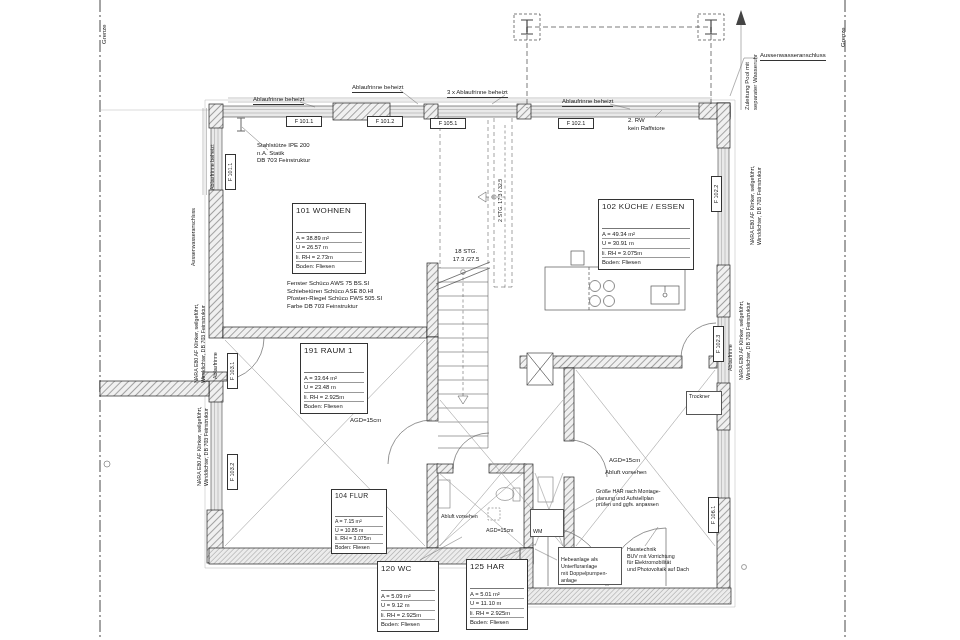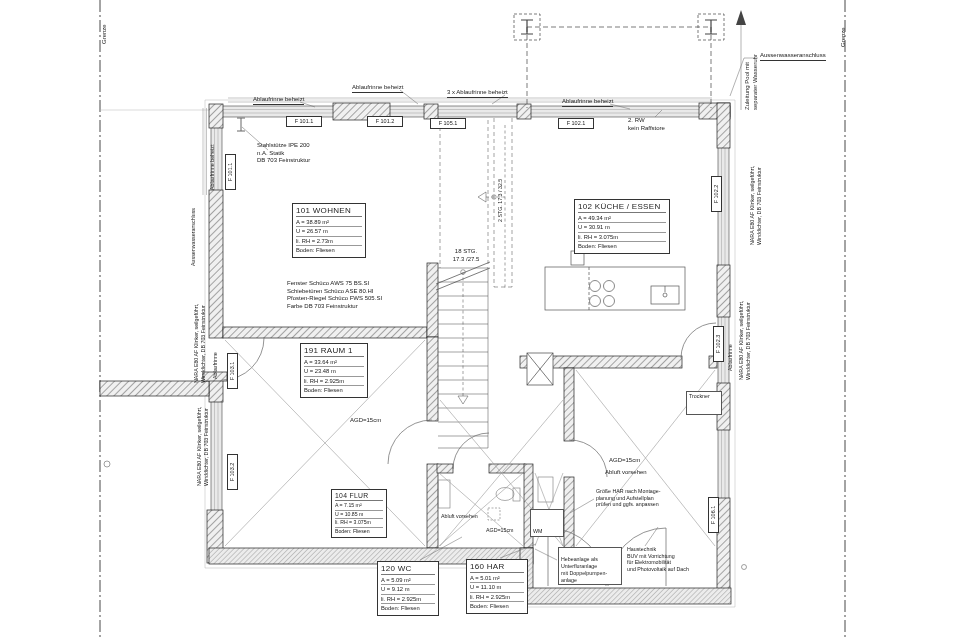--- a/index.html
+++ b/index.html
@@ -8,21 +8,21 @@
   svg{position:absolute;left:0;top:0;}
   .lbl{position:absolute;font-size:6px;line-height:1.25;color:#222;white-space:nowrap;}
   .pre{white-space:pre-line;}
   .u{border-bottom:0.5px solid #333;padding-bottom:0.5px;}
   .v{transform:rotate(-90deg);transform-origin:0 0;}
   .fbox{position:absolute;border:0.7px solid #333;background:#fff;font-size:5.5px;
         text-align:center;line-height:9px;height:9px;}
   .fv{transform:rotate(-90deg);transform-origin:0 0;width:34px;}
   .fh{width:34px;}
   .room-box{position:absolute;border:1px solid #333;background:#fff;padding:2px 3px;}
-  .rb-title{font-size:8px;letter-spacing:0.3px;border-bottom:0.5px solid #777;padding-bottom:1px;margin-bottom:1px;white-space:nowrap;}
+  .rb-title{font-size:8px;letter-spacing:0.3px;border-bottom:0.5px solid #777;padding-bottom:17px;margin-bottom:1px;white-space:nowrap;}
   .rb-row{font-size:5.8px;line-height:1.45;border-bottom:0.5px solid #999;white-space:nowrap;}
   .rb-row:last-child{border-bottom:none;}
   .sm .rb-title{font-size:6.8px;}
   .sm .rb-row{font-size:5.2px;}
   .nbox{position:absolute;border:0.7px solid #555;background:#fff;padding:1px 2px;font-size:5.3px;line-height:1.3;}
   .tiny{font-size:5.3px;}
 </style>
 </head>
 <body>
 
@@ -246,21 +246,21 @@
 <div class="fbox fv" style="left:713px;top:362px">F 102.3</div>
 <div class="fbox fv" style="left:708px;top:533px">F 106.1</div>
 
 <div class="room-box" style="left:292px;top:203px;width:66px">
   <div class="rb-title">101 WOHNEN</div>
   <div class="rb-row">A = 38.89 m²</div>
   <div class="rb-row">U = 26.57 m</div>
   <div class="rb-row">li. RH = 2.73m</div>
   <div class="rb-row">Boden: Fliesen</div>
 </div>
-<div class="room-box" style="left:574px;top:199px;width:88px">
+<div class="room-box" style="left:598px;top:199px;width:88px">
   <div class="rb-title">102 KÜCHE / ESSEN</div>
   <div class="rb-row">A = 49.34 m²</div>
   <div class="rb-row">U = 30.91 m</div>
   <div class="rb-row">li. RH = 3.075m</div>
   <div class="rb-row">Boden: Fliesen</div>
 </div>
 <div class="room-box" style="left:300px;top:343px;width:60px">
   <div class="rb-title">191 RAUM 1</div>
   <div class="rb-row">A = 33.64 m²</div>
   <div class="rb-row">U = 23.48 m</div>
@@ -275,21 +275,21 @@
   <div class="rb-row">Boden: Fliesen</div>
 </div>
 <div class="room-box" style="left:377px;top:561px;width:54px">
   <div class="rb-title">120 WC</div>
   <div class="rb-row">A = 5.09 m²</div>
   <div class="rb-row">U = 9.12 m</div>
   <div class="rb-row">li. RH = 2.925m</div>
   <div class="rb-row">Boden: Fliesen</div>
 </div>
 <div class="room-box" style="left:466px;top:559px;width:54px">
-  <div class="rb-title">160 HAR</div>
+  <div class="rb-title">125 HAR</div>
   <div class="rb-row">A = 5.01 m²</div>
   <div class="rb-row">U = 11.10 m</div>
   <div class="rb-row">li. RH = 2.925m</div>
   <div class="rb-row">Boden: Fliesen</div>
 </div>
 
 <div class="lbl pre" style="left:287px;top:280px">Fenster Schüco AWS 75 BS.SI
 Schiebetüren Schüco ASE 80.HI
 Pfosten-Riegel Schüco FWS 505.SI
 Farbe DB 703 Feinstruktur</div>

